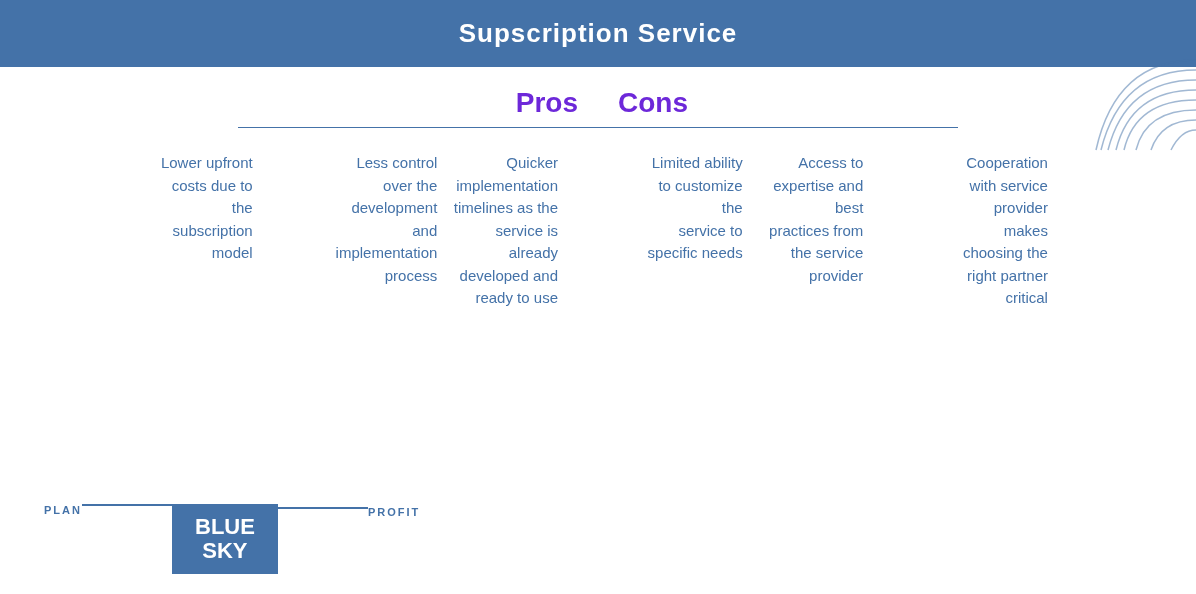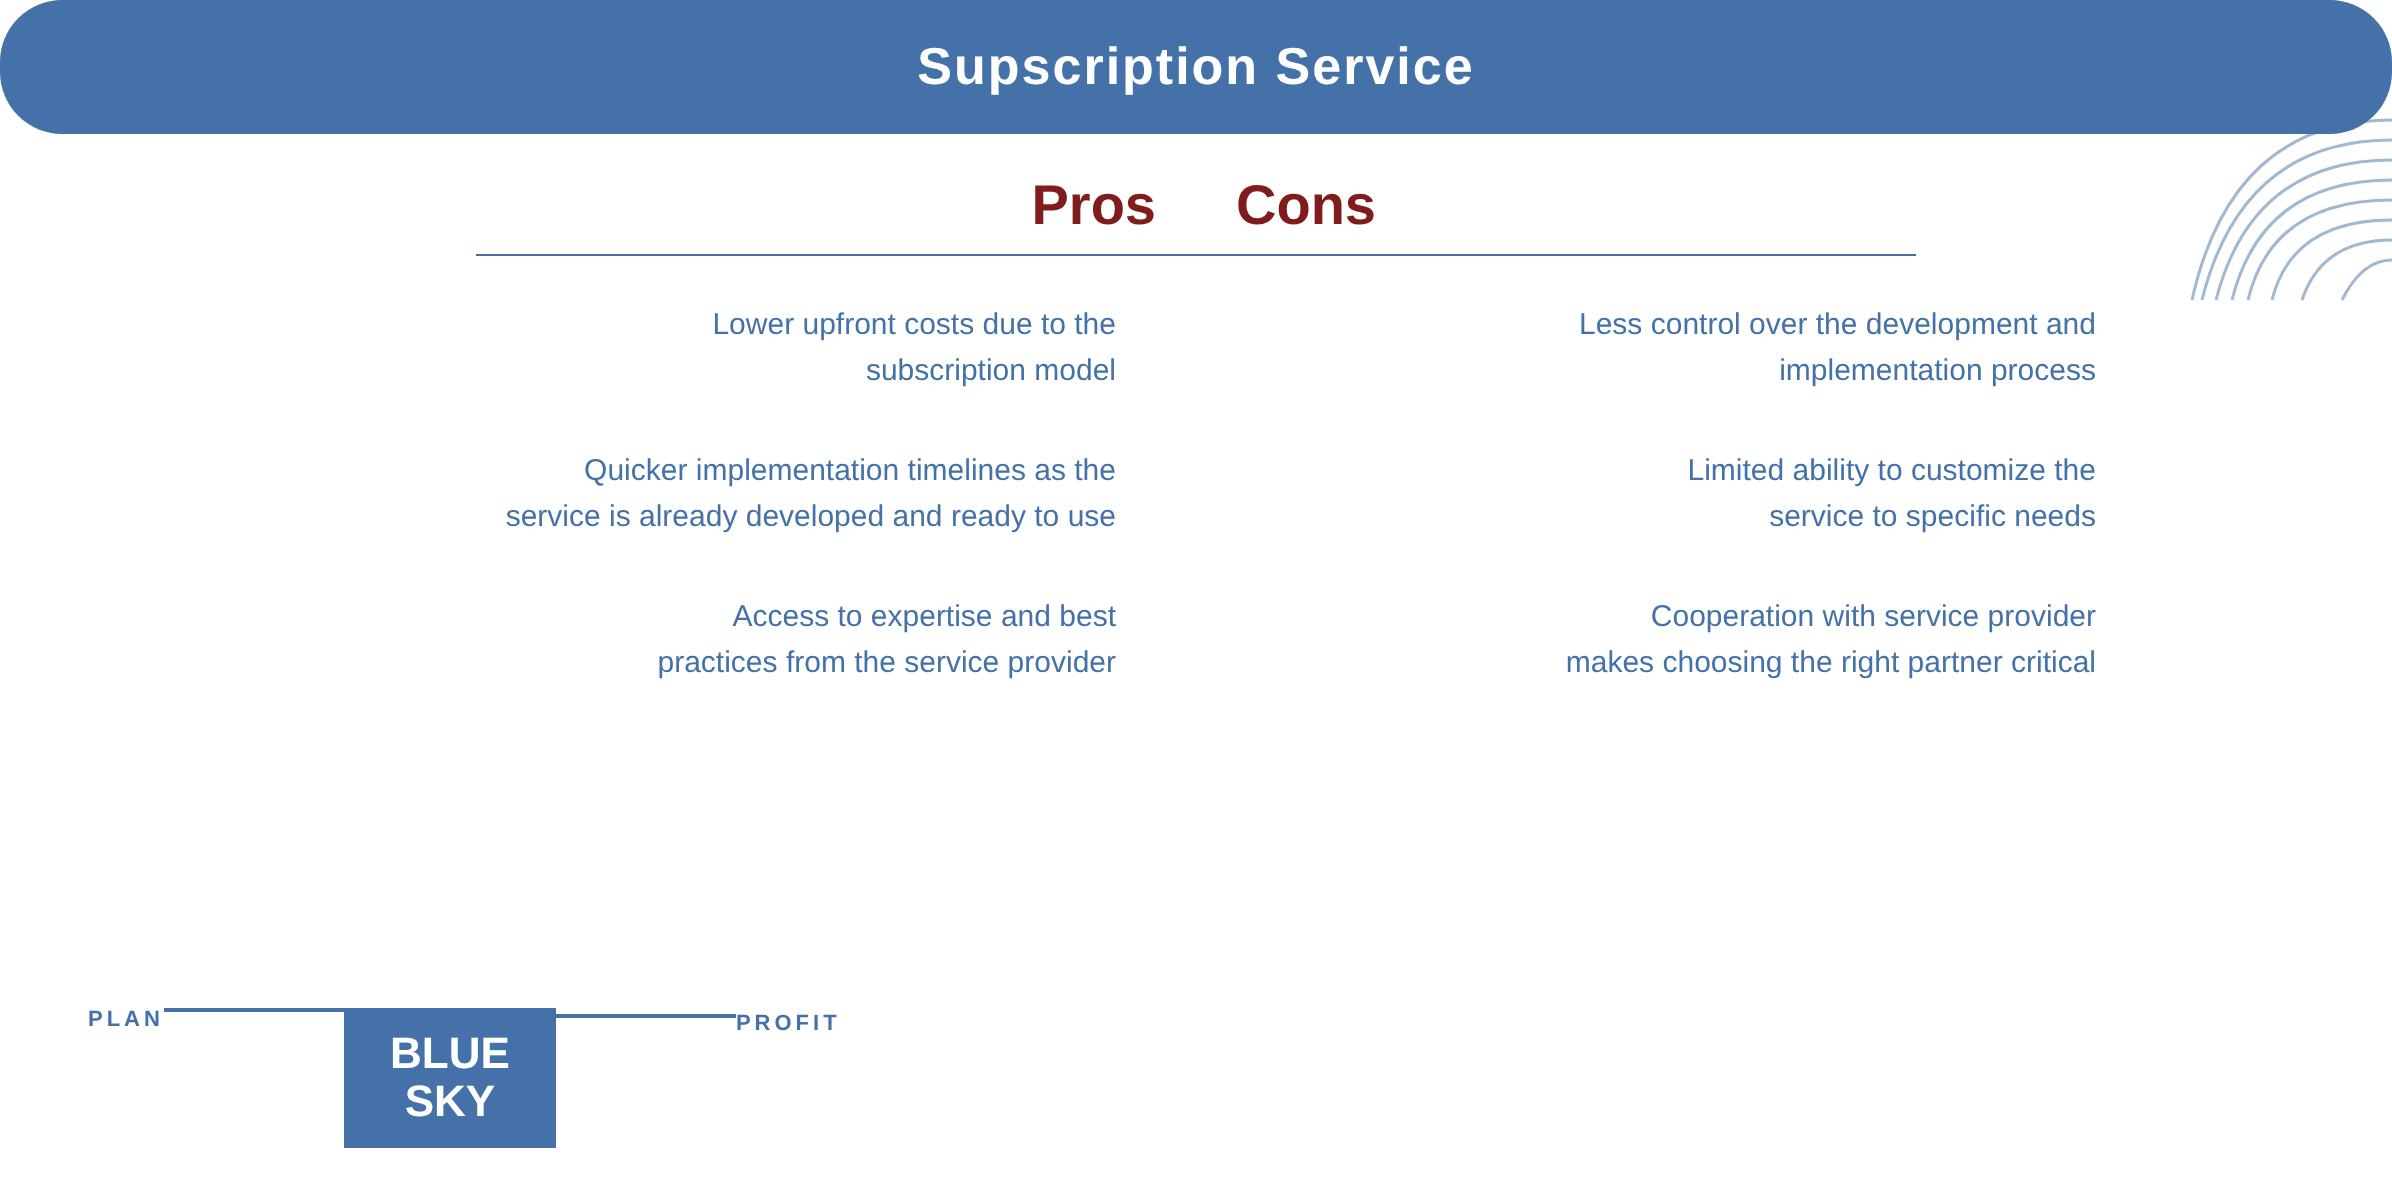--- a/index.html
+++ b/index.html
@@ -11,21 +11,20 @@
       font-family: Arial, sans-serif;
       overflow: hidden;
       position: relative;
     }
 
     .header {
       background-color: #4472a8;
       width: 100%;
       padding: 18px 0;
       text-align: center;
-      border-radius: 31px;
     }
 
     .header-title {
       color: #ffffff;
       font-size: 26px;
       font-weight: bold;
       letter-spacing: 1px;
     }
 
     .main-content {
@@ -40,21 +39,21 @@
       display: flex;
       width: 700px;
       justify-content: center;
       gap: 0;
       margin-bottom: 8px;
     }
 
     .col-label {
       font-size: 28px;
       font-weight: bold;
-      color: #7f1d1d;
+      color: #6d28d9;
       width: 300px;
       text-align: right;
       padding-right: 20px;
     }
 
     .col-label.cons {
       text-align: left;
       padding-left: 20px;
       padding-right: 0;
     }
@@ -85,22 +84,22 @@
       position: absolute;
       top: 62px;
       left: 40px;
       width: 240px;
       height: 2px;
       background-color: #4472a8;
     }
 
     .rows-container {
       display: flex;
-      flex-direction: column;
-      gap: 0;
+      flex-direction: row;
+      gap: 16px;
       width: 900px;
       margin: 0 auto;
     }
 
     .row-item {
       display: flex;
       width: 100%;
       padding: 14px 0;
     }
 

